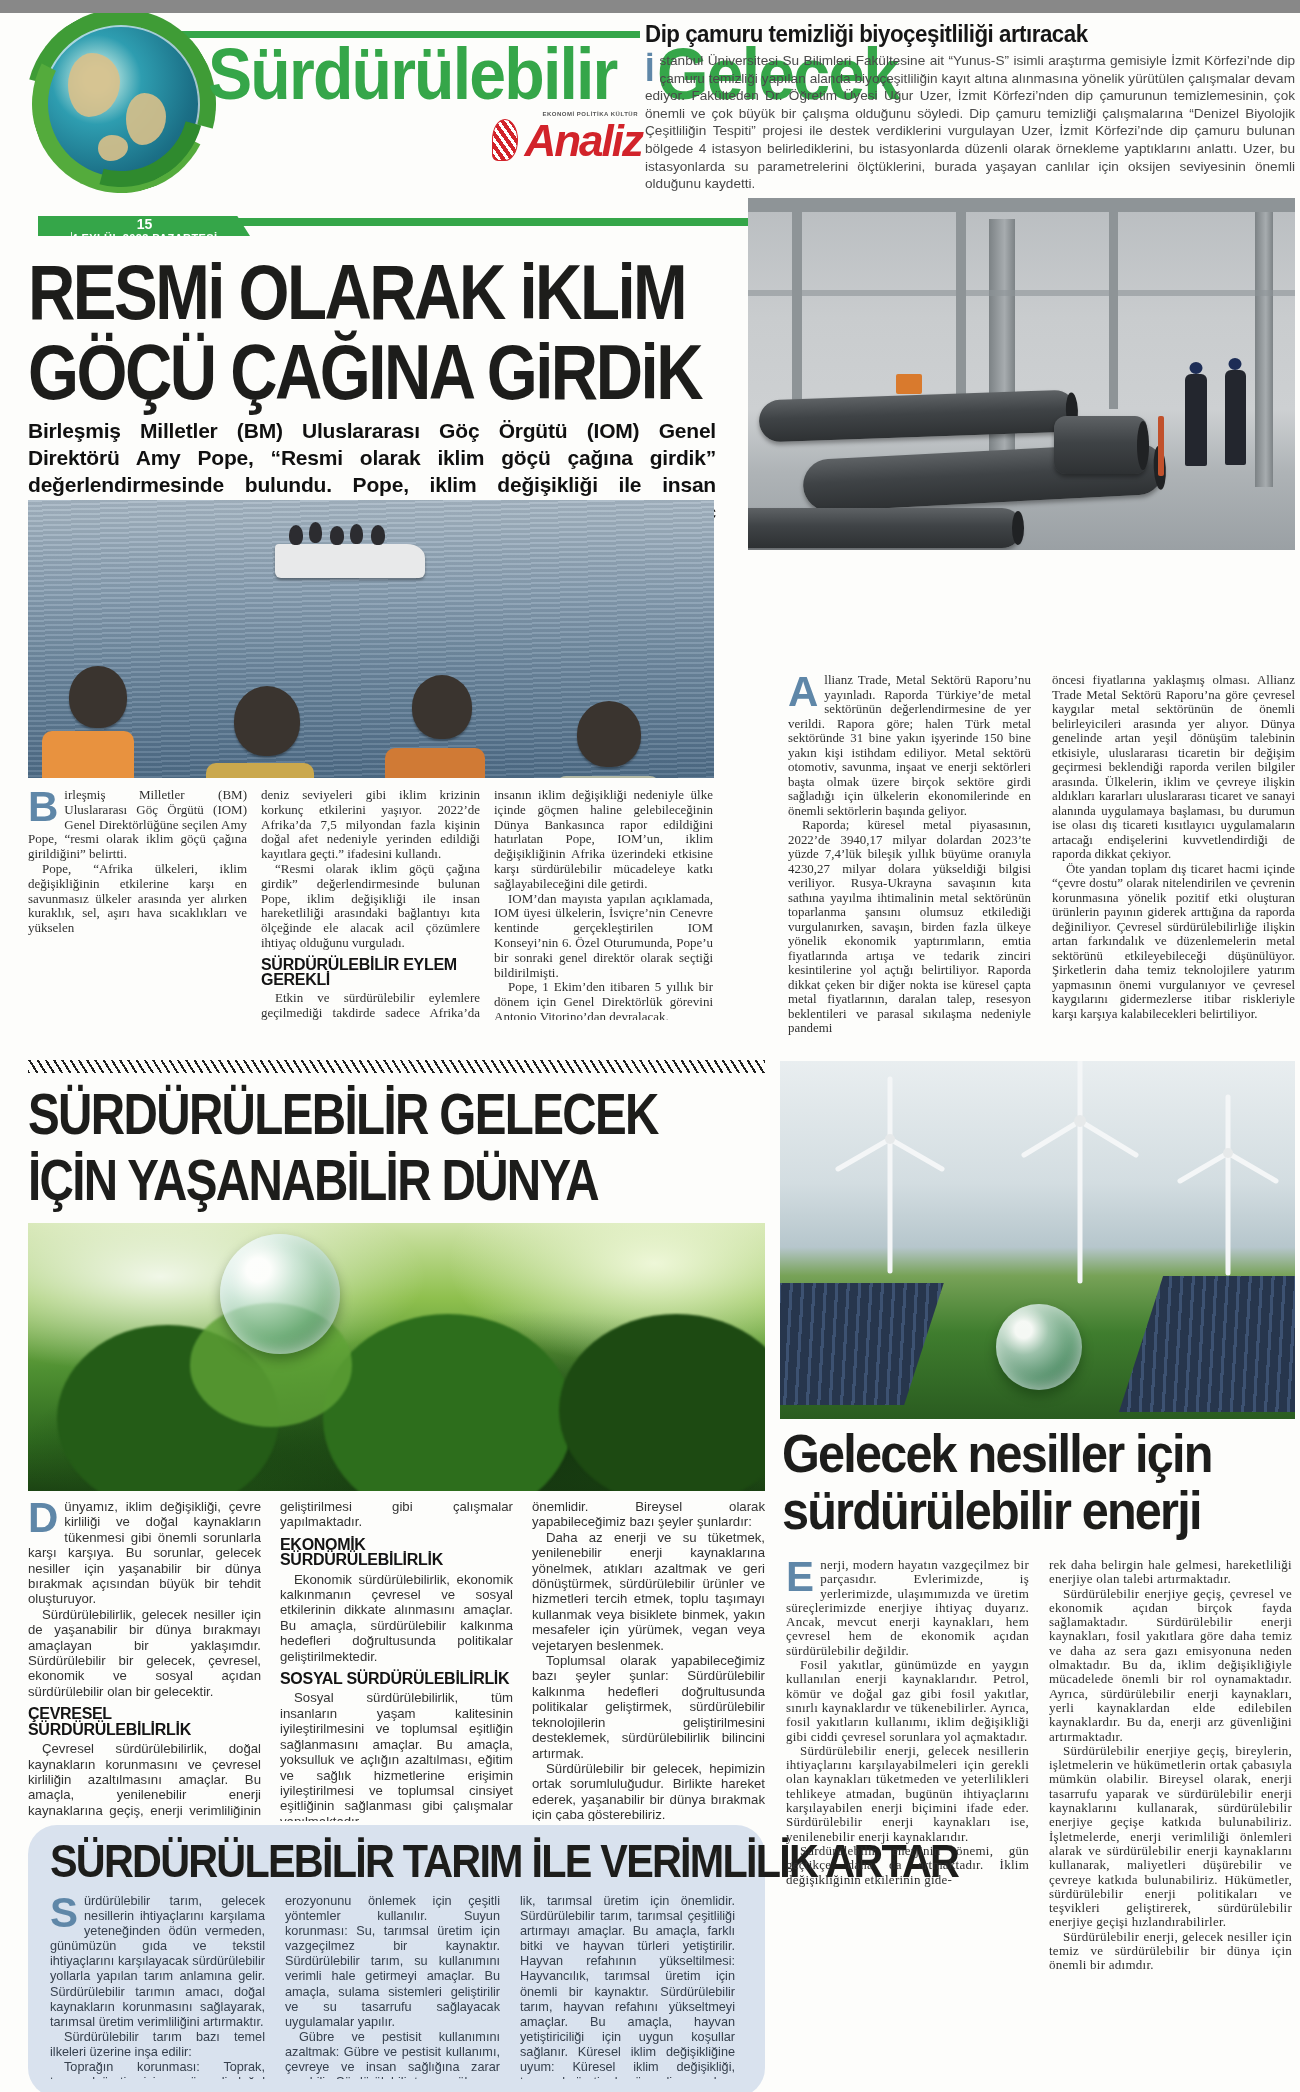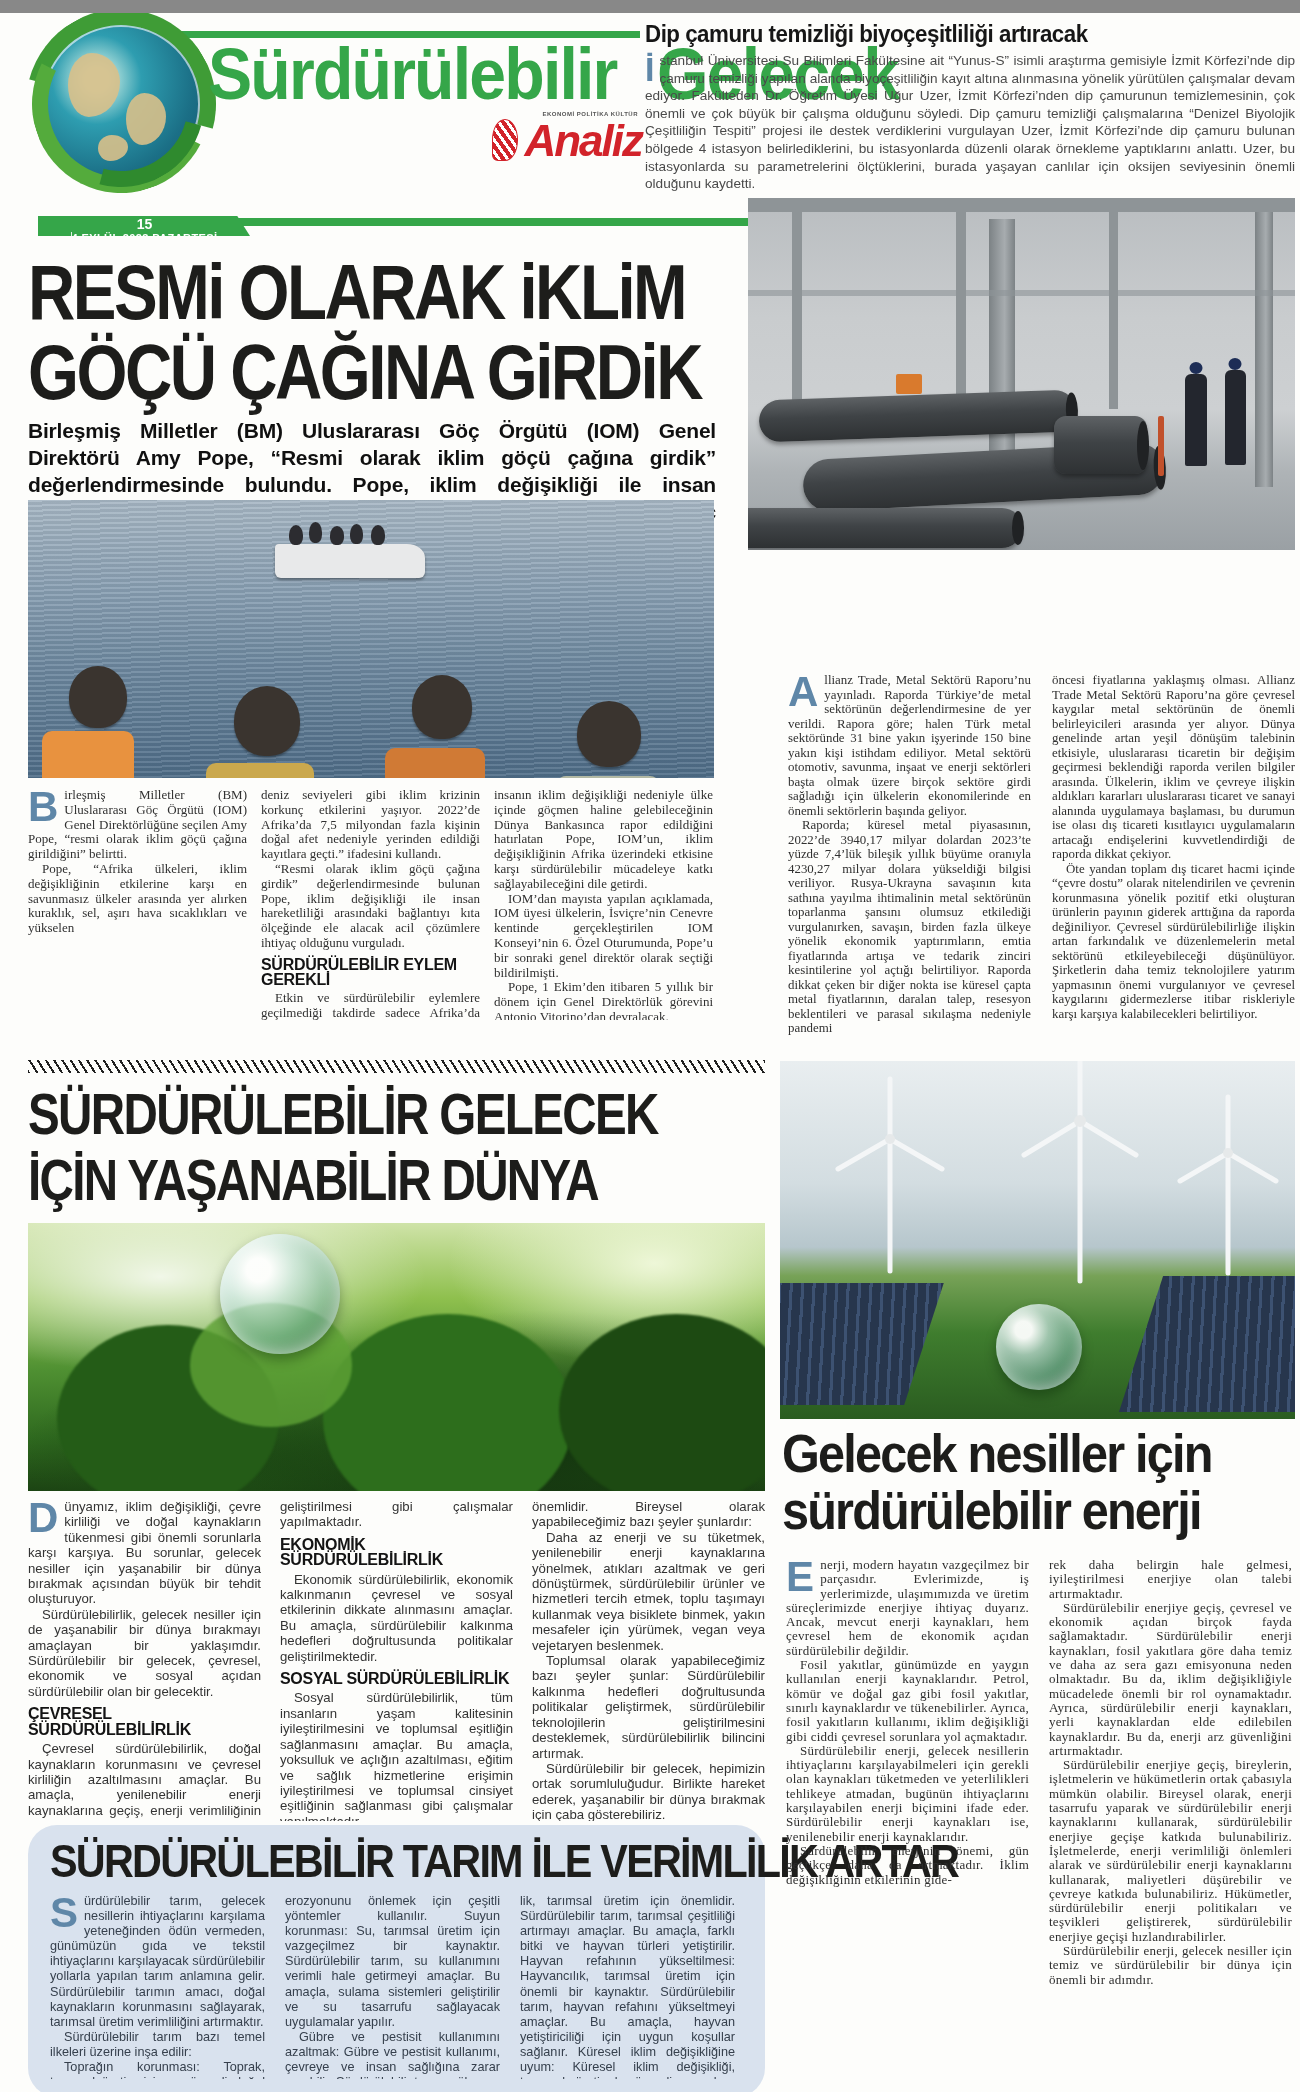--- a/index.html
+++ b/index.html
@@ -279,20 +279,20 @@
   </div>
 
   <div class="abs cols serif enerji-body" style="left:786px;top:1545px;width:507px;height:540px;">
     <div class="colbody" style="height:540px;">
         <p class="para dropcap"><span class="dc">E</span>nerji, modern hayatın vazgeçilmez bir parçasıdır. Evlerimizde, iş yerlerimizde, ulaşımımızda ve üretim süreçlerimizde enerjiye ihtiyaç duyarız. Ancak, mevcut enerji kaynakları, hem çevresel hem de ekonomik açıdan sürdürülebilir değildir.</p>
         <p class="para">Fosil yakıtlar, günümüzde en yaygın kullanılan enerji kaynaklarıdır. Petrol, kömür ve doğal gaz gibi fosil yakıtlar, sınırlı kaynaklardır ve tükenebilirler. Ayrıca, fosil yakıtların kullanımı, iklim değişikliği gibi ciddi çevresel sorunlara yol açmaktadır.</p>
         <p class="para">Sürdürülebilir enerji, gelecek nesillerin ihtiyaçlarını karşılayabilmeleri için gerekli olan kaynakları tüketmeden ve yeterlilikleri tehlikeye atmadan, bugünün ihtiyaçlarını karşılayabilen enerji biçimini ifade eder. Sürdürülebilir enerji kaynakları ise, yenilenebilir enerji kaynaklarıdır.</p>
         <p class="para">Sürdürülebilir enerjinin önemi, gün geçtikçe daha da artmaktadır. İklim değişikliğinin etkilerinin gide-</p>
       </div>
     <div class="colbody" style="height:540px;">
-        <p class="para">rek daha belirgin hale gelmesi, iyileştirilmesi enerjiye olan talebi artırmaktadır.</p>
+        <p class="para">rek daha belirgin hale gelmesi, hareketliliği enerjiye olan talebi artırmaktadır.</p>
         <p class="para">Sürdürülebilir enerjiye geçiş, çevresel ve ekonomik açıdan birçok fayda sağlamaktadır. Sürdürülebilir enerji kaynakları, fosil yakıtlara göre daha temiz ve daha az sera gazı emisyonuna neden olmaktadır. Bu da, iklim değişikliğiyle mücadelede önemli bir rol oynamaktadır. Ayrıca, sürdürülebilir enerji kaynakları, yerli kaynaklardan elde edilebilen kaynaklardır. Bu da, enerji arz güvenliğini artırmaktadır.</p>
         <p class="para">Sürdürülebilir enerjiye geçiş, bireylerin, işletmelerin ve hükümetlerin ortak çabasıyla mümkün olabilir. Bireysel olarak, enerji tasarrufu yaparak ve sürdürülebilir enerji kaynaklarını kullanarak, sürdürülebilir enerjiye geçişe katkıda bulunabiliriz. İşletmelerde, enerji verimliliği önlemleri alarak ve sürdürülebilir enerji kaynaklarını kullanarak, maliyetleri düşürebilir ve çevreye katkıda bulunabiliriz. Hükümetler, sürdürülebilir enerji politikaları ve teşvikleri geliştirerek, sürdürülebilir enerjiye geçişi hızlandırabilirler.</p>
         <p class="para">Sürdürülebilir enerji, gelecek nesiller için temiz ve sürdürülebilir bir dünya için önemli bir adımdır.</p>
       </div>
   </div>
 
 </div>
 
 </body></html>

